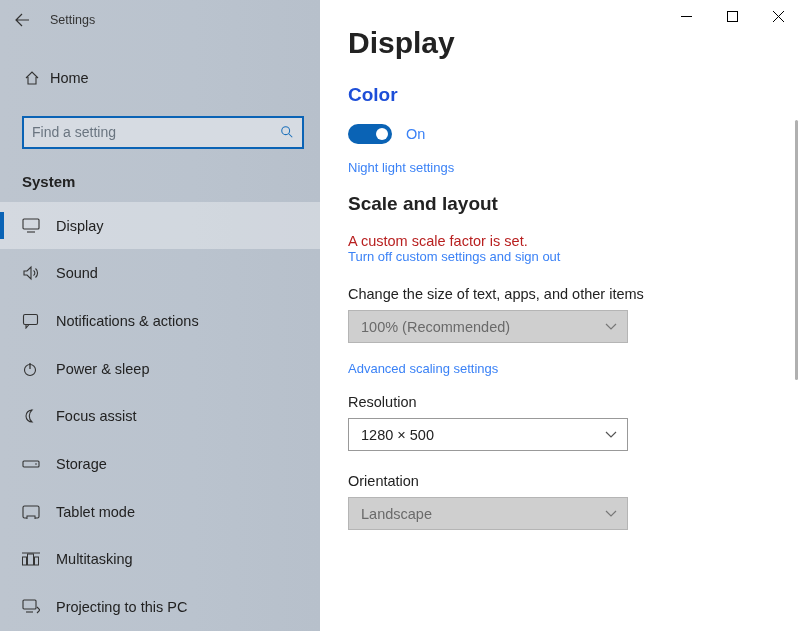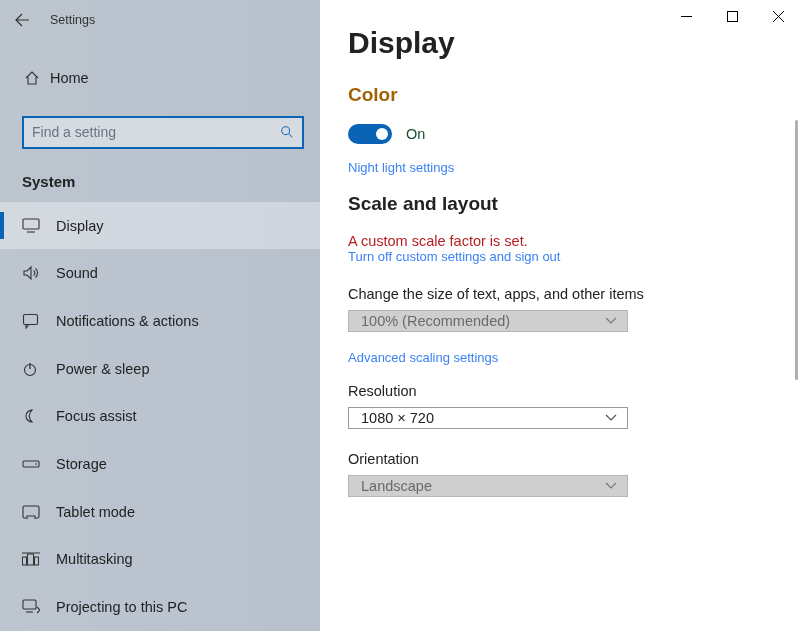--- a/index.html
+++ b/index.html
@@ -104,43 +104,43 @@
   }
   .nav-item .icon {
     width: 34px; display:flex; color:#333;
   }
   
   .content {
     padding: 26px 0 0 28px;
     width: 430px;
   }
   .h1 { font-size: 30px; font-weight: 600; color: #222; margin-bottom: 24px; }
-  .h2 { font-size: 19px; font-weight: 600; color: #a16207; margin-top: 2px; margin-bottom: 18px; }
+  .h2 { font-size: 19px; font-weight: 600; color: #1d4ed8; margin-top: 2px; margin-bottom: 18px; }
   .body-text { font-size: 14.5px; color: #222; margin-bottom: 10px; }
   .toggle-row { display:flex; align-items:center; margin-bottom: 16px; }
   .toggle {
     width: 44px; height: 20px;
     background: #0a63b5;
     border-radius: 10px;
     position: relative;
   }
   .toggle .knob {
     width: 12px; height: 12px;
     background: #fff;
     border-radius: 50%;
     position: absolute;
     right: 4px; top: 4px;
   }
-  .toggle-label { font-size: 14.5px; color:#14532d; margin-left: 14px; }
+  .toggle-label { font-size: 14.5px; color:#3b82f6; margin-left: 14px; }
   .link { font-size: 13px; color: #3b82f6; margin-bottom: 18px; display:block; }
   .scale-h2 { font-size: 19px; font-weight:600; color:#222; margin-top: 4px; margin-bottom: 18px; }
   .warn { font-size: 14.5px; color: #b82020; }
   .field-label { font-size: 14.5px; color:#222; margin-top: 22px; margin-bottom: 8px; }
   .dropdown {
-    height: 22px;
+    height: 33px;
     border: 1px solid #999;
     display:flex; align-items:center; justify-content:space-between;
     padding: 0 10px 0 12px;
     font-size: 14.5px;
     color:#222;
     background:#fff;
     width: 280px;
   }
   .dropdown.disabled {
     background: #cfcfcf;
@@ -333,21 +333,21 @@
           <svg width="12" height="8" viewBox="0 0 12 8">
               <path d="M1 1 L6 6 L11 1" stroke="#777" stroke-width="1.2" fill="none"></path>
             </svg>
         </span>
       </div>
 
       <a class="link" style="margin-top:18px">Advanced scaling settings</a>
 
       <div class="field-label" style="margin-top:6px">Resolution</div>
       <div class="dropdown">
-        <span>1080 × 720</span>
+        <span>1280 × 500</span>
         <span class="chev">
           <svg width="12" height="8" viewBox="0 0 12 8">
               <path d="M1 1 L6 6 L11 1" stroke="#555" stroke-width="1.2" fill="none"></path>
             </svg>
         </span>
       </div>
 
       <div class="field-label">Orientation</div>
       <div class="dropdown disabled">
         <span>Landscape</span>

